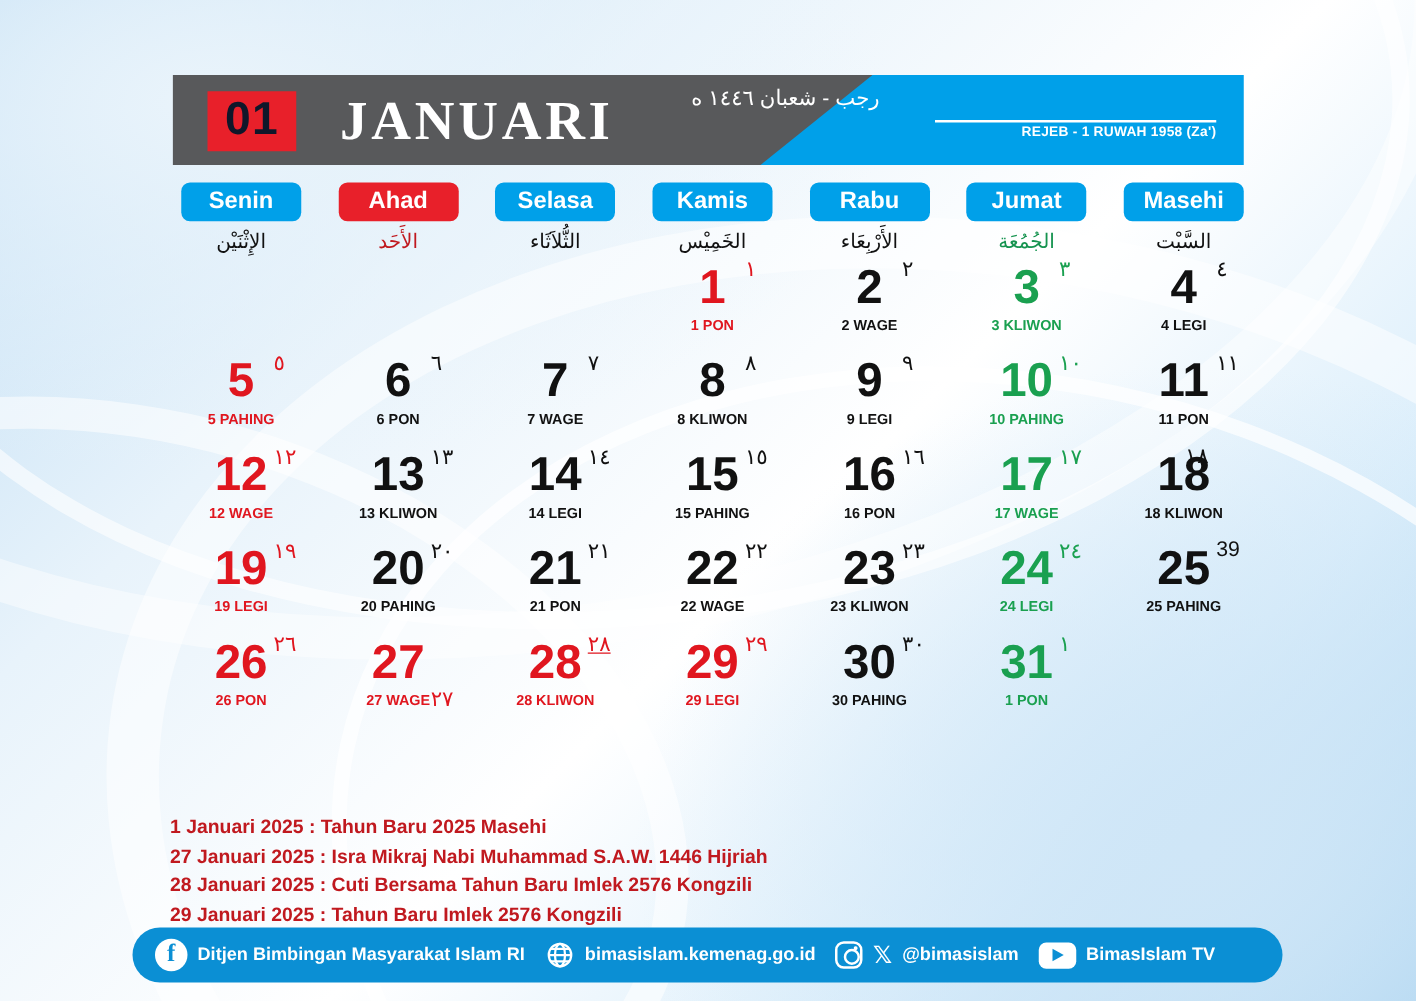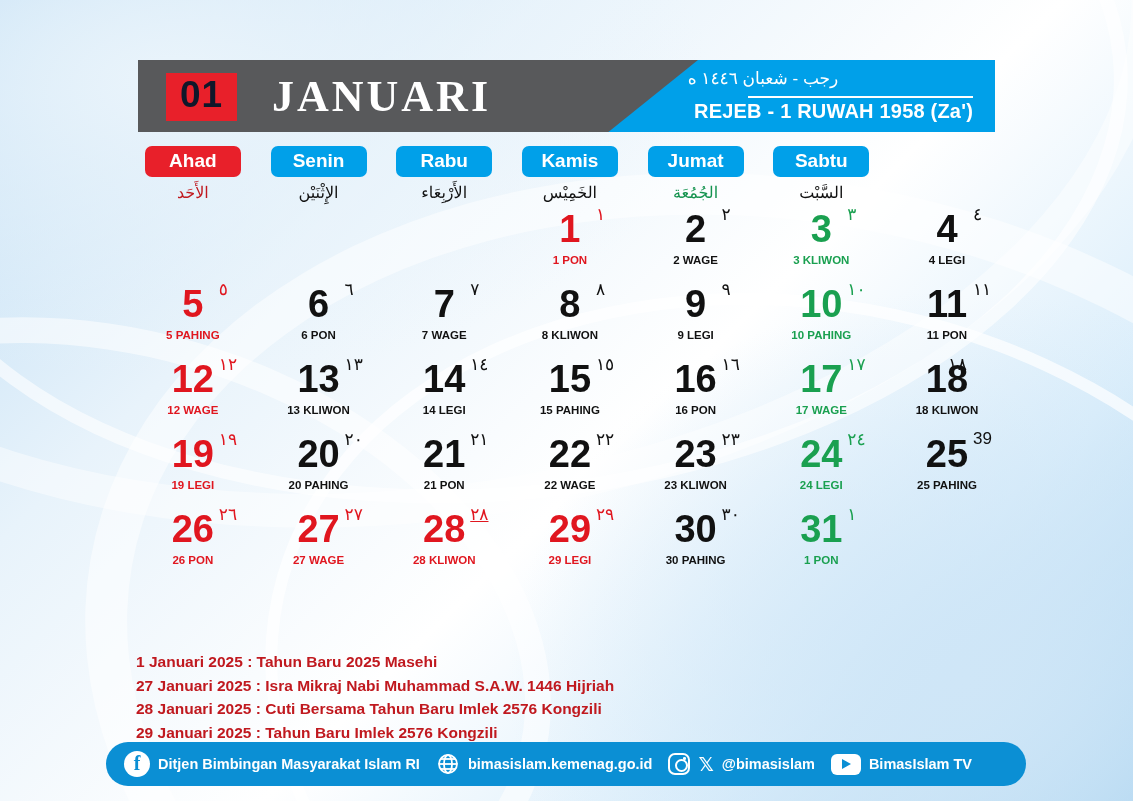--- a/index.html
+++ b/index.html
@@ -56,29 +56,29 @@
     letter-spacing: 1px;
     line-height: 1.05;
   }
   .month-name {
     position: absolute; left: 134px; top: 11px;
     color: #fff; font-family: "Liberation Serif", serif;
     font-weight: bold; font-size: 44px; letter-spacing: 3px;
   }
   .hijri-arabic {
     position: absolute; right: 22px; top: 8px;
-    color: #fff; font-size: 17px; text-align: center; width: 420px;
+    color: #fff; font-size: 17px; text-align: left; width: 420px;
     direction: rtl;
   }
   .hijri-rule {
     position: absolute; right: 22px; top: 36px; width: 225px; height: 2px; background: #fff;
   }
   .hijri-latin {
     position: absolute; right: 22px; top: 40px;
-    color: #fff; font-size: 20px; font-weight: bold; text-align: right; width: 420px;
+    color: #fff; font-size: 11px; font-weight: bold; text-align: right; width: 420px;
     letter-spacing: .2px;
   }
 
   
   .grid {
     position: absolute; left: 130px; top: 146px; width: 880px;
   }
   .dayhead-row { display: flex; }
   .dayhead { width: 125.7px; text-align: center; }
   .dayhead .pill {
@@ -178,41 +178,45 @@
       <div class="month-name">JANUARI</div>
       <div class="hijri-arabic">رجب - شعبان ١٤٤٦ ه</div>
       <div class="hijri-rule"></div>
       <div class="hijri-latin">REJEB - 1 RUWAH 1958 (Za')</div>
     </div>
 
     <div class="grid">
 
       <div class="dayhead-row">
         <div class="dayhead">
+          <div class="pill blue">Senin</div>
+          <div class="arabic">الإِثْنَيْن</div>
+        </div>
+        <div class="dayhead">
           <div class="pill red">Ahad</div>
           <div class="arabic red">الأَحَد</div>
         </div>
         <div class="dayhead">
-          <div class="pill blue">Senin</div>
-          <div class="arabic">الإِثْنَيْن</div>
+          <div class="pill blue">Selasa</div>
+          <div class="arabic">الثُّلاَثَاء</div>
+        </div>
+        <div class="dayhead">
+          <div class="pill blue">Kamis</div>
+          <div class="arabic">الخَمِيْس</div>
         </div>
         <div class="dayhead">
           <div class="pill blue">Rabu</div>
           <div class="arabic">الأَرْبِعَاء</div>
         </div>
         <div class="dayhead">
-          <div class="pill blue">Kamis</div>
-          <div class="arabic">الخَمِيْس</div>
-        </div>
-        <div class="dayhead">
           <div class="pill blue">Jumat</div>
           <div class="arabic green">الجُمُعَة</div>
         </div>
         <div class="dayhead">
-          <div class="pill blue">Sabtu</div>
+          <div class="pill blue">Masehi</div>
           <div class="arabic">السَّبْت</div>
         </div>
       </div>
 
       <div id="weeks-container">
           <div class="week">
             <div class="cell"></div>
             <div class="cell"></div>
             <div class="cell"></div>
             <div class="cell"><div class="hijri c-red" style="left: 50%; margin-left: 26px;">١</div><div class="num c-red">1</div><div class="pasar c-red">1 PON</div></div>
@@ -242,21 +246,21 @@
             <div class="cell"><div class="hijri c-red" style="left: 50%; margin-left: 26px;">١٩</div><div class="num c-red">19</div><div class="pasar c-red">19 LEGI</div></div>
             <div class="cell"><div class="hijri c-black" style="left: 50%; margin-left: 26px;">٢٠</div><div class="num c-black">20</div><div class="pasar c-black">20 PAHING</div></div>
             <div class="cell"><div class="hijri c-black" style="left: 50%; margin-left: 26px;">٢١</div><div class="num c-black">21</div><div class="pasar c-black">21 PON</div></div>
             <div class="cell"><div class="hijri c-black" style="left: 50%; margin-left: 26px;">٢٢</div><div class="num c-black">22</div><div class="pasar c-black">22 WAGE</div></div>
             <div class="cell"><div class="hijri c-black" style="left: 50%; margin-left: 26px;">٢٣</div><div class="num c-black">23</div><div class="pasar c-black">23 KLIWON</div></div>
             <div class="cell"><div class="hijri c-green" style="left: 50%; margin-left: 26px;">٢٤</div><div class="num c-green">24</div><div class="pasar c-green">24 LEGI</div></div>
             <div class="cell"><div class="hijri c-black" style="left: 50%; margin-left: 26px;">39</div><div class="num c-black">25</div><div class="pasar c-black">25 PAHING</div></div>
           </div>
           <div class="week">
             <div class="cell"><div class="hijri c-red" style="left: 50%; margin-left: 26px;">٢٦</div><div class="num c-red">26</div><div class="pasar c-red">26 PON</div></div>
-            <div class="cell"><div class="hijri c-red" style="left: 50%; margin-left: 26px;">٢٧</div><div class="num c-red">27</div><div class="pasar c-red">27 WAGE</div></div>
+            <div class="cell"><div class="hijri c-red" style="left: 50%; margin-left: 26px; margin-top: 44px;">٢٧</div><div class="num c-red">27</div><div class="pasar c-red">27 WAGE</div></div>
             <div class="cell"><div class="hijri c-red" style="left: 50%; margin-left: 26px; text-decoration: underline;">٢٨</div><div class="num c-red">28</div><div class="pasar c-red">28 KLIWON</div></div>
             <div class="cell"><div class="hijri c-red" style="left: 50%; margin-left: 26px; text-align: center;">٢٩</div><div class="num c-red">29</div><div class="pasar c-red">29 LEGI</div></div>
             <div class="cell"><div class="hijri c-black" style="left: 50%; margin-left: 26px;">٣٠</div><div class="num c-black">30</div><div class="pasar c-black">30 PAHING</div></div>
             <div class="cell"><div class="hijri c-green" style="left: 50%; margin-left: 26px;">١</div><div class="num c-green">31</div><div class="pasar c-green">1 PON</div></div>
             <div class="cell"></div>
           </div>
         </div>
     </div>
 
     <div class="notes">

